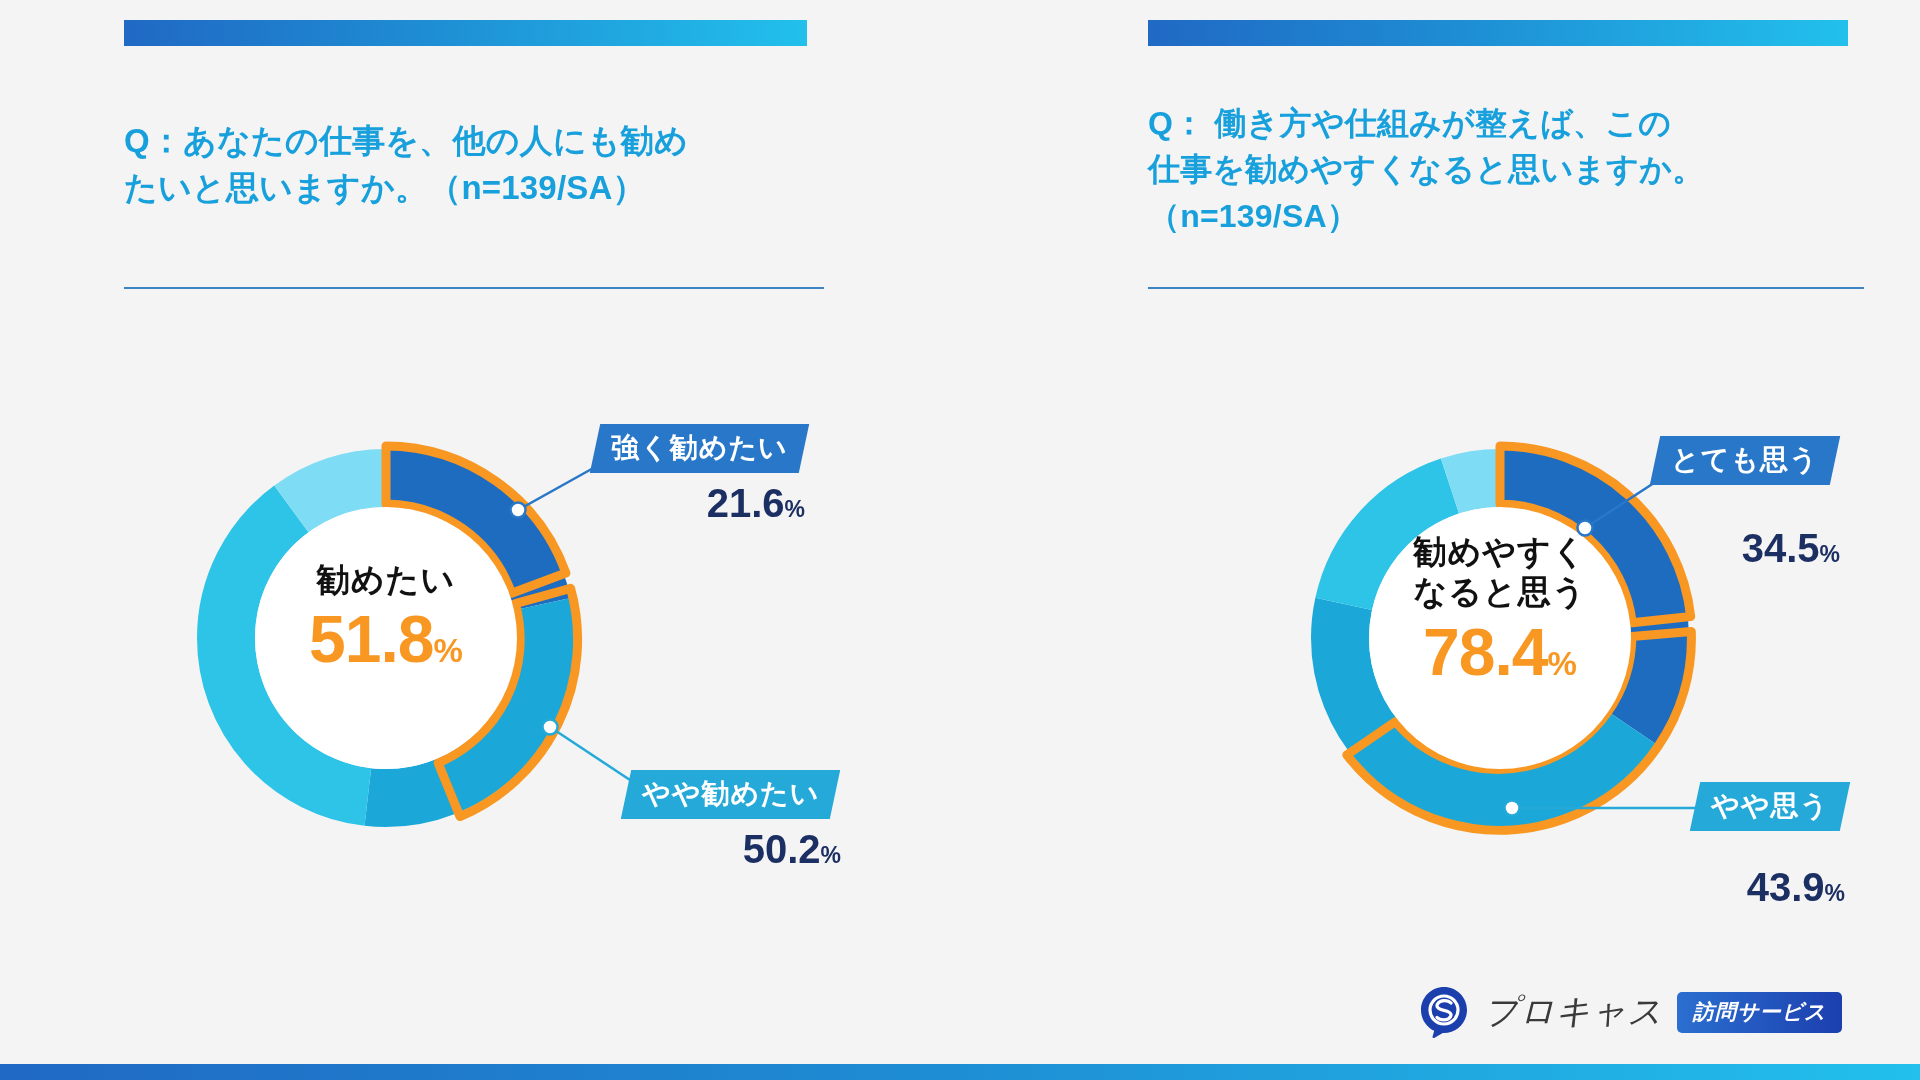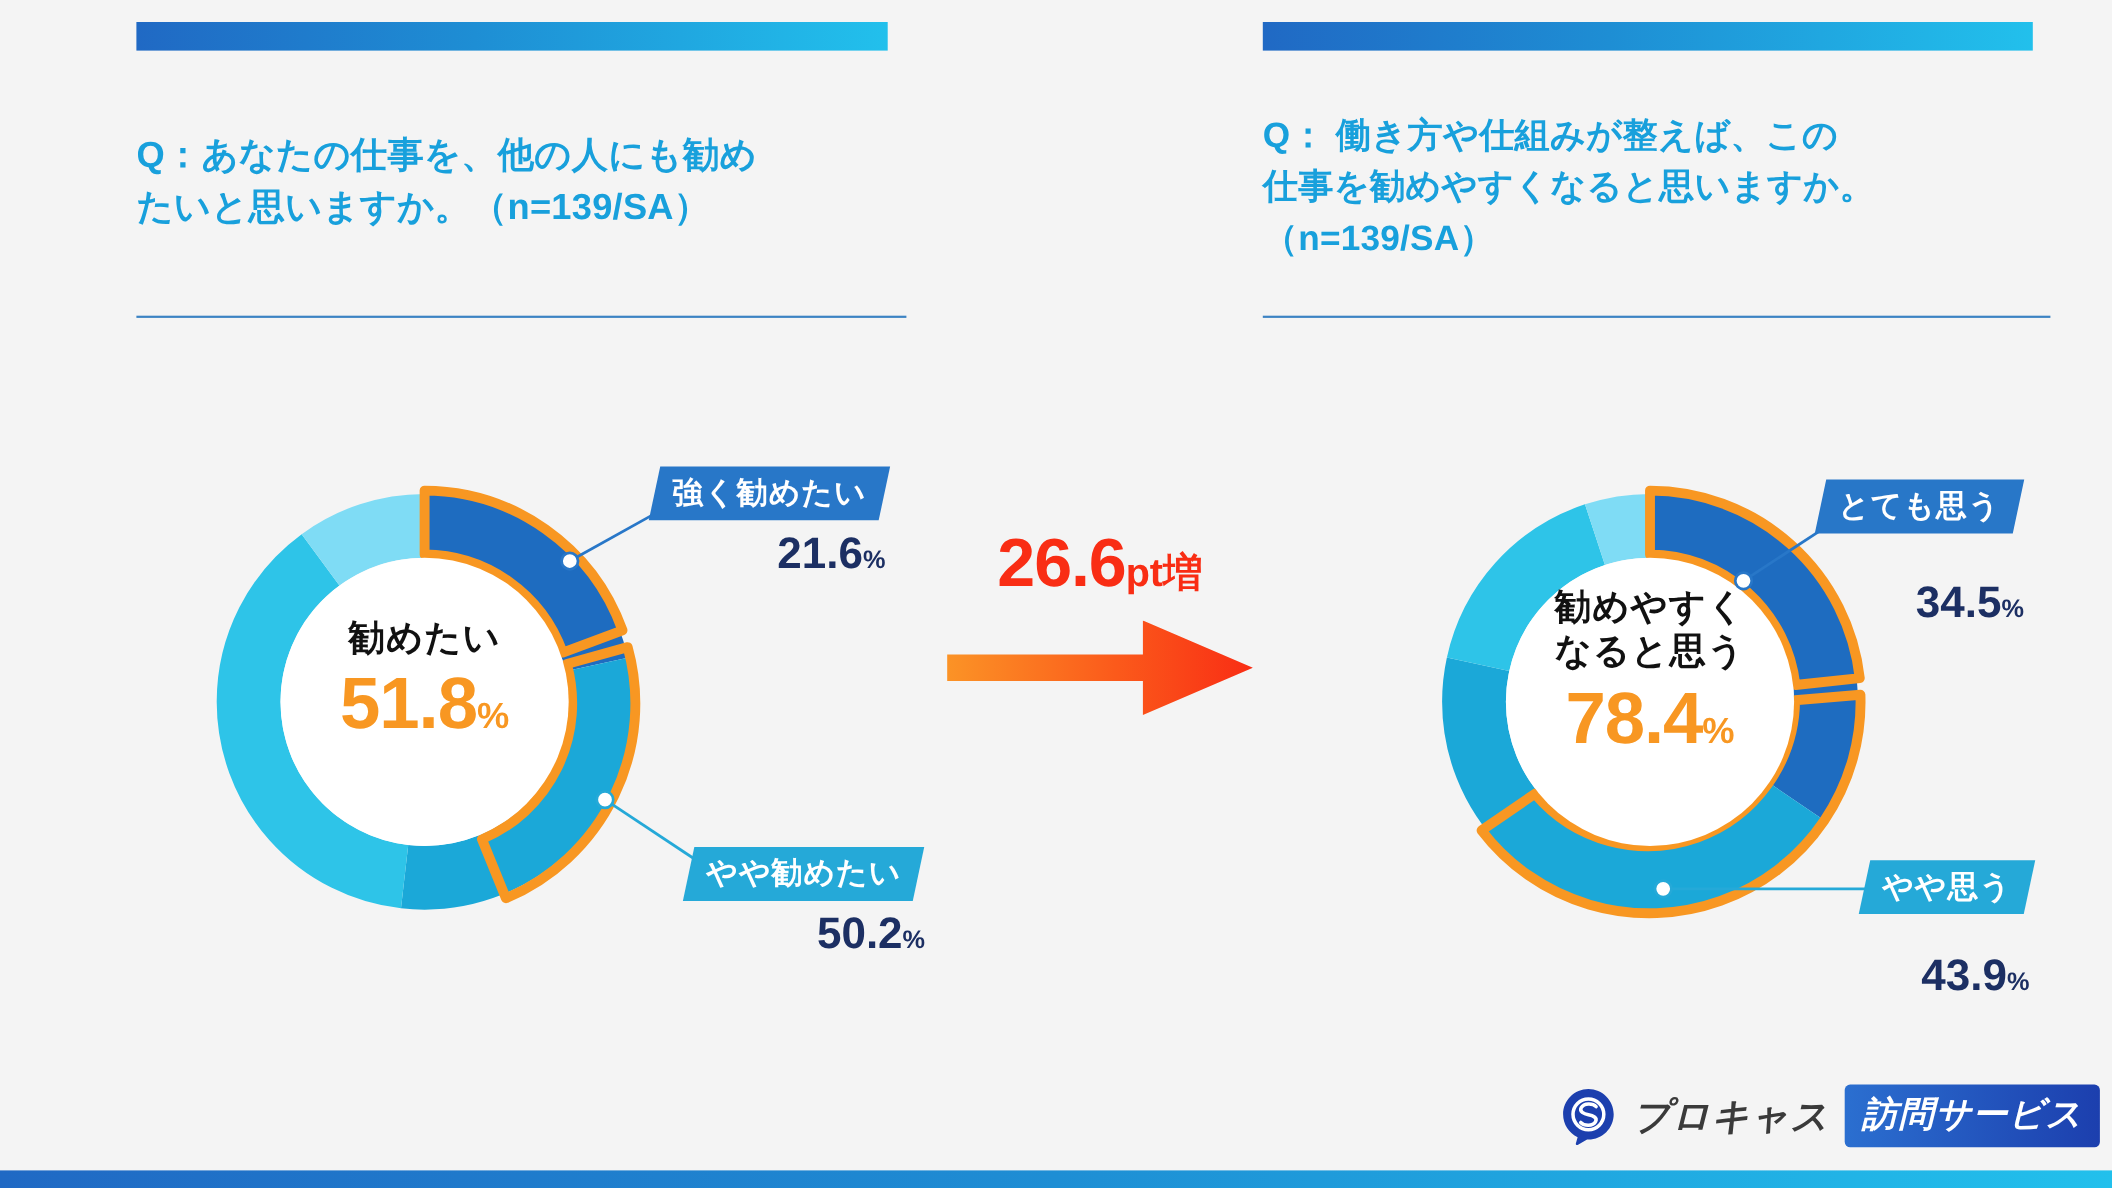--- a/index.html
+++ b/index.html
@@ -94,24 +94,24 @@
   #delta .dtext{
     color:#f92d14;font-weight:bold;font-size:62px;line-height:1;
     letter-spacing:-1px;white-space:nowrap;
   }
   #delta .dtext .unit{font-size:36px;letter-spacing:0;}
   #arrow{margin-top:20px;}
 
   
   #logo{position:absolute;left:1418px;top:986px;display:flex;align-items:center;gap:14px;}
   #logo .mark{width:52px;height:52px;flex:0 0 auto;}
-  #logo .wordmark{font-weight:bold;font-size:34px;color:#3a3a3a;
+  #logo .wordmark{font-weight:normal;font-size:34px;color:#3a3a3a;
                   letter-spacing:1px;font-style:italic;}
   #logo .svc{
-    font-weight:bold;font-size:32px;color:#fff;font-style:italic;
+    font-weight:bold;font-size:21px;color:#fff;font-style:italic;
     background:linear-gradient(90deg,#2b6fd0 0%,#1c3fae 100%);
     padding:6px 16px 7px 16px;border-radius:5px;letter-spacing:1px;
   }
 
   
   #footbar{
     position:absolute;left:0;bottom:0;width:1920px;height:16px;
     background:linear-gradient(90deg,#2069c4 0%,#1e8ed4 50%,#22c0ec 100%);
   }
 </style>
@@ -224,35 +224,20 @@
   <div class="callout" id="co-r-top">
     <div class="tag dark"><span>とても思う</span></div>
     <div class="pctline"><span>34.5</span><span class="u">%</span></div>
   </div>
 
   <div class="callout" id="co-r-bot">
     <div class="tag light"><span>やや思う</span></div>
     <div class="pctline"><span>43.9</span><span class="u">%</span></div>
   </div>
 
-  <div id="delta">
-    <div class="dtext">
-      <span>26.6</span><span class="unit">pt増</span>
-    </div>
-    <svg id="arrow" width="278" height="86" viewBox="0 0 278 86">
-      <defs>
-        <linearGradient id="arrGrad" x1="0" y1="0" x2="1" y2="0">
-          <stop offset="0%" stop-color="#fb9326"></stop>
-          <stop offset="55%" stop-color="#fb5a1b"></stop>
-          <stop offset="100%" stop-color="#f92d14"></stop>
-        </linearGradient>
-      </defs>
-      <path d="M0 31 L178 31 L178 0 L278 43 L178 86 L178 55 L0 55 Z" fill="url(#arrGrad)"></path>
-    </svg>
-  </div>
 
   <div id="logo">
     <svg class="mark" viewBox="0 0 52 52">
       <path d="M26 1 C13.3 1 3 11.3 3 24 C3 33.2 8.4 41.2 16.2 44.8 L14.6 50.6 C14.3 51.6 15.3 52.4 16.2 51.9 L24.8 47 C25.2 47 25.6 47 26 47 C38.7 47 49 36.7 49 24 C49 11.3 38.7 1 26 1 Z" fill="#1c3fae"></path>
       <circle cx="26" cy="24" r="14" fill="none" stroke="#ffffff" stroke-width="3.2"></circle>
       <path d="M33 17 C30 13.8 22 13.5 19.5 18 C17.5 21.6 22 23.6 26 24.4 C30 25.2 34.5 27 32.5 30.6 C30 35.1 22 34.6 19 31.4" fill="none" stroke="#ffffff" stroke-width="3.2" stroke-linecap="round"></path>
     </svg>
     <div class="wordmark">プロキャス</div>
     <div class="svc">訪問サービス</div>
   </div>

